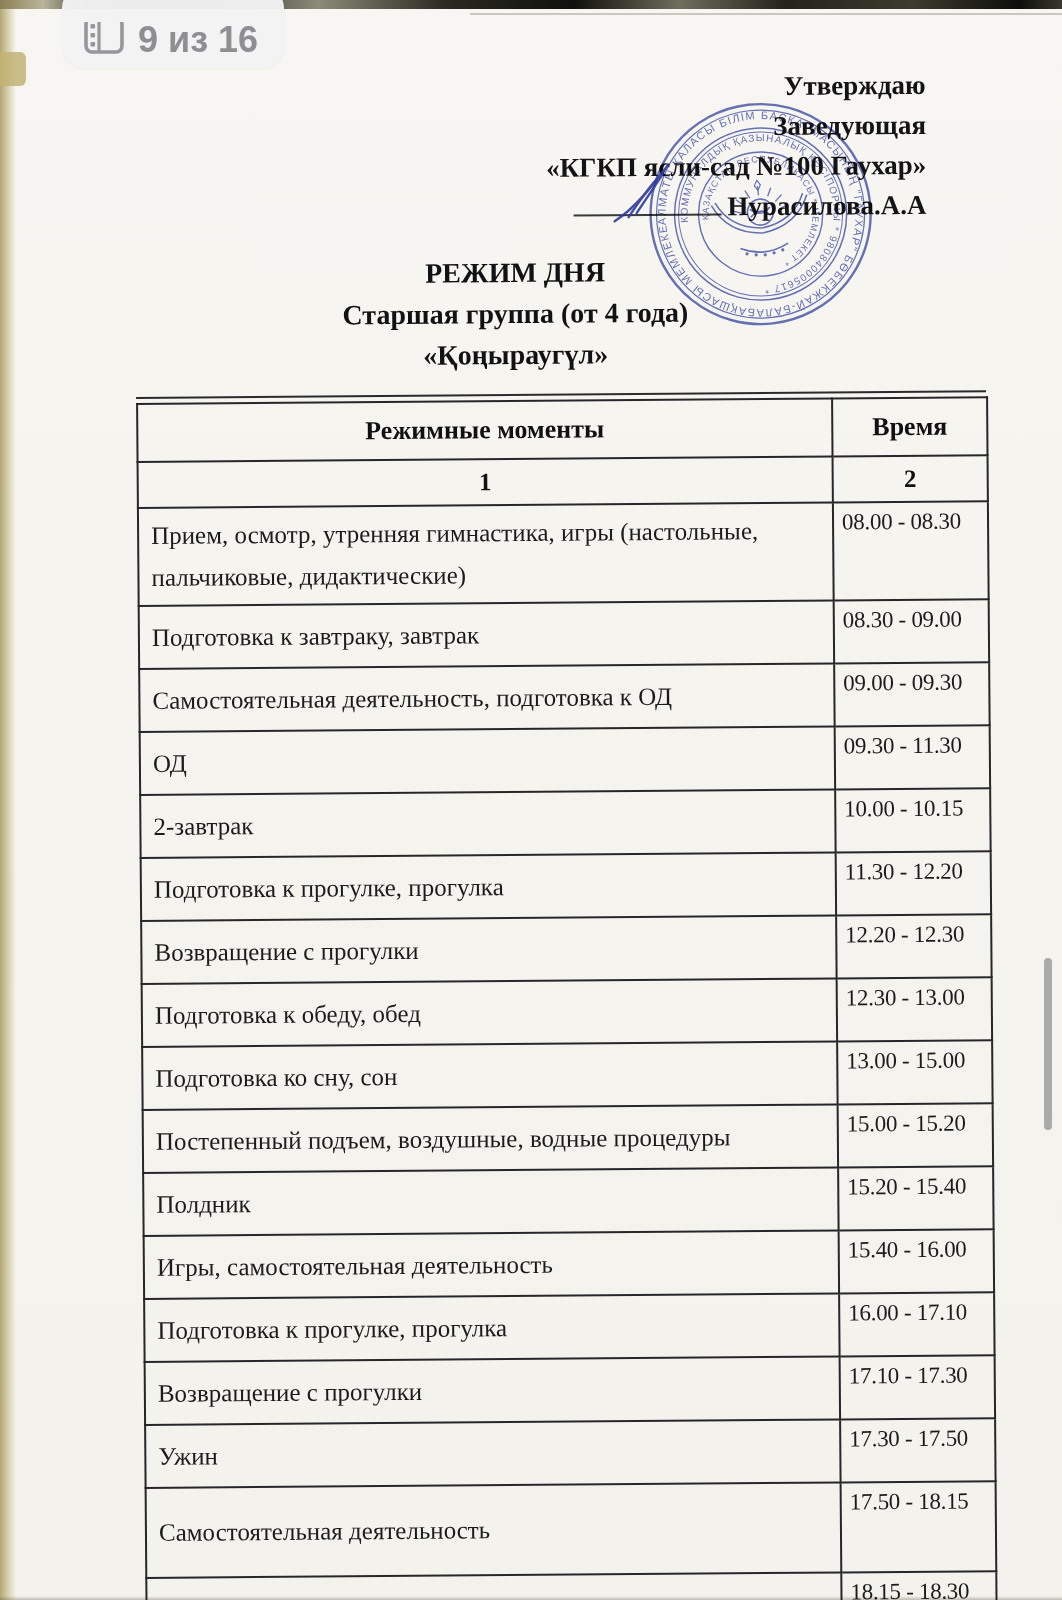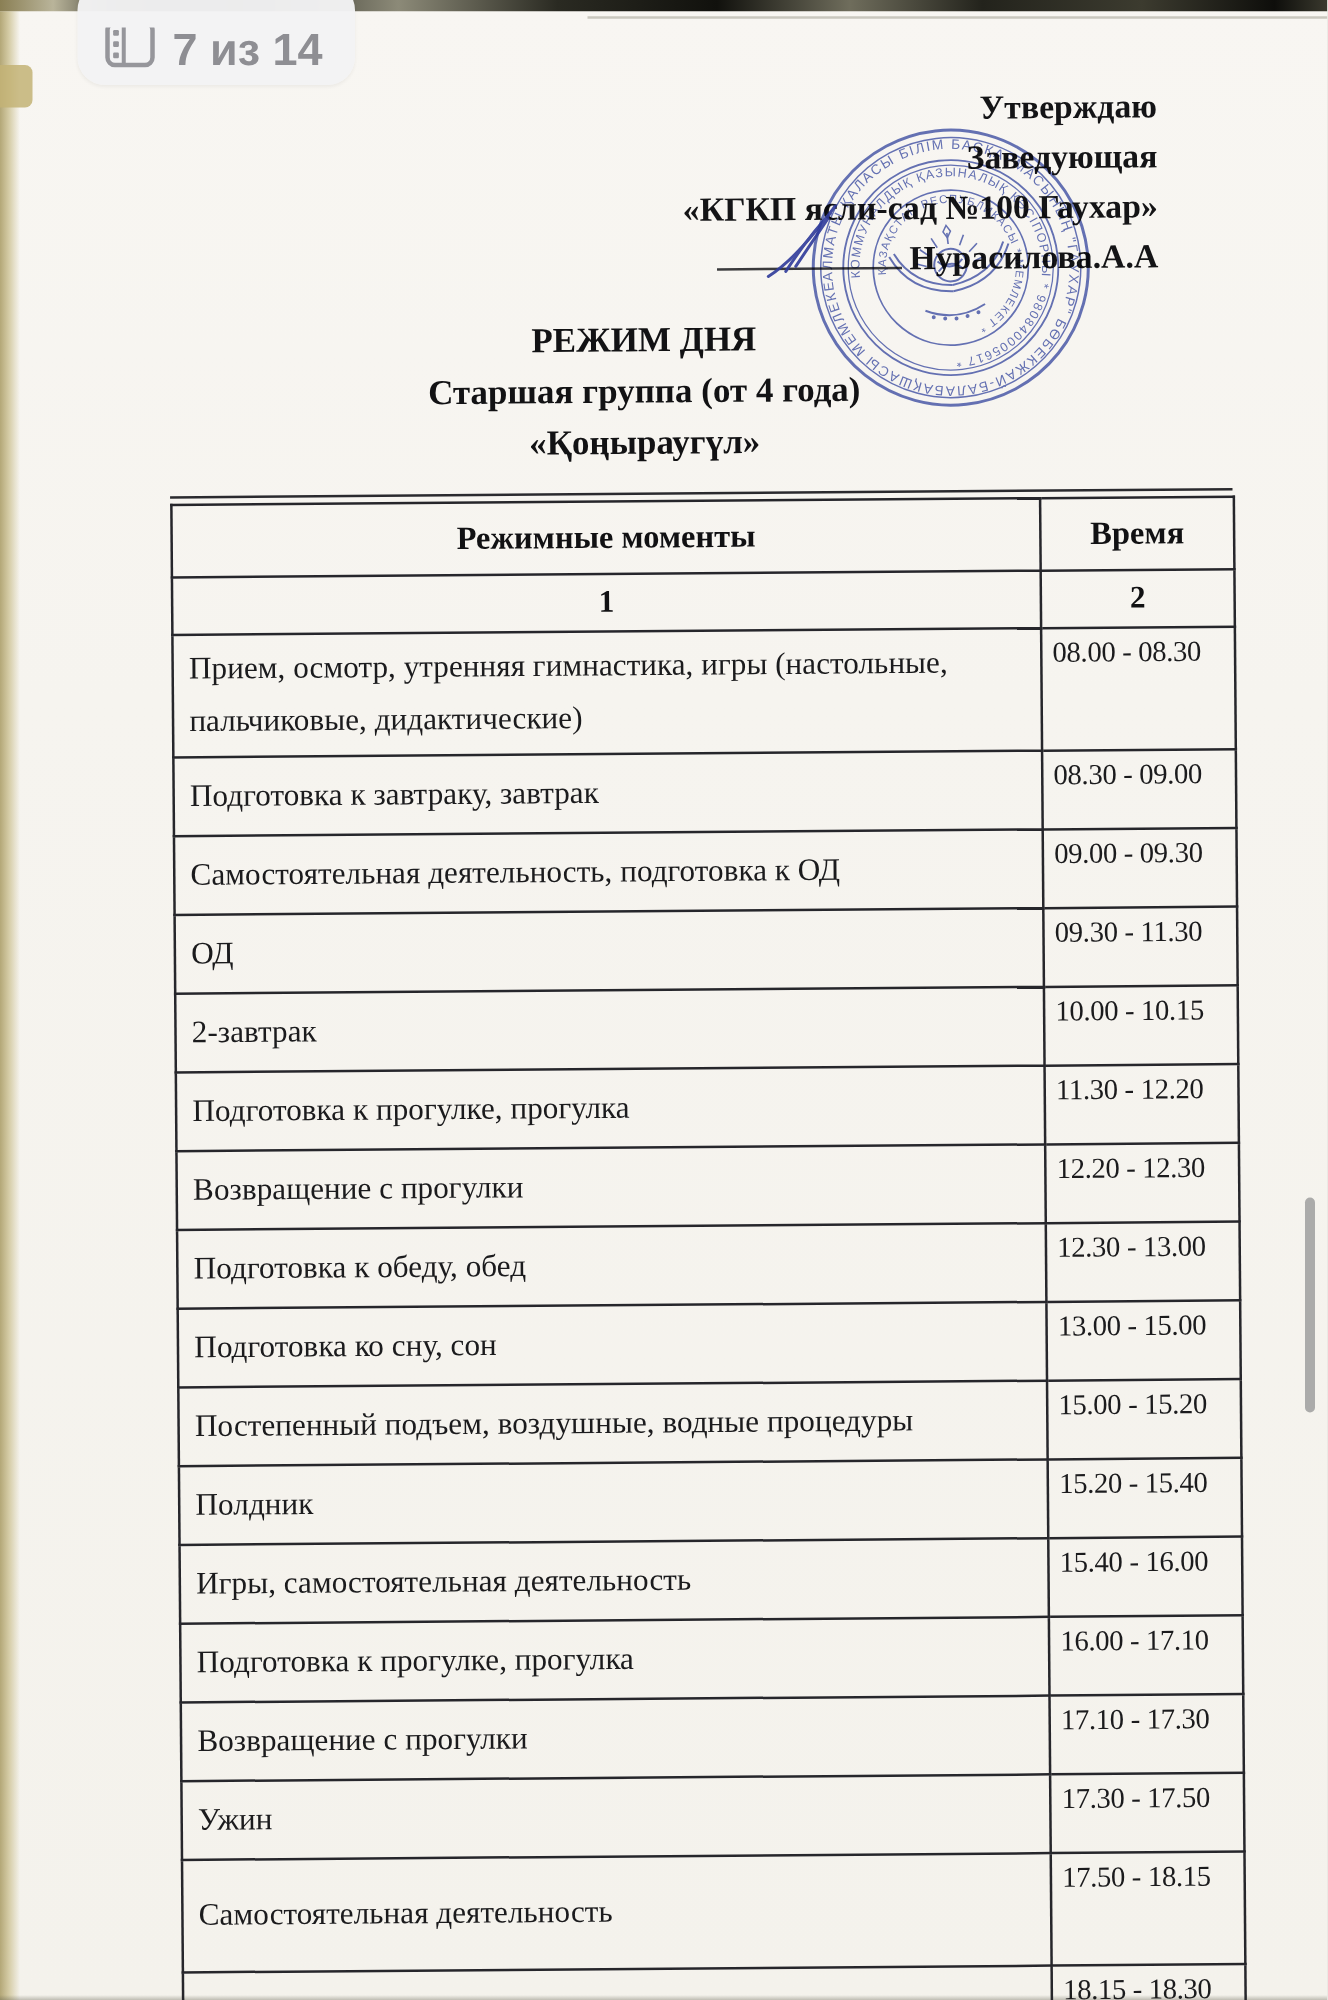--- a/index.html
+++ b/index.html
@@ -74,21 +74,21 @@
   <div class="bottom-edge"></div>
 
   <div class="page-badge">
     <svg width="40" height="34" viewBox="0 0 40 34">
       <rect x="2" y="-4" width="36" height="34" rx="6" fill="none" stroke="#96969b" stroke-width="3.6"></rect>
       <line x1="15" y1="-4" x2="15" y2="30" stroke="#96969b" stroke-width="3.2"></line>
       <rect x="6.5" y="2" width="4.6" height="4.6" rx="1" fill="#96969b"></rect>
       <rect x="6.5" y="11" width="4.6" height="4.6" rx="1" fill="#96969b"></rect>
       <rect x="6.5" y="20" width="4.6" height="4.6" rx="1" fill="#96969b"></rect>
     </svg>
-    <span class="count">7 из 14</span>
+    <span class="count">9 из 16</span>
   </div>
   <div class="scrollbar-thumb"></div>
 
   <div class="doc">
 
     <div class="approval">
       <div>Утверждаю</div>
       <div>Заведующая</div>
       <div>«КГКП ясли-сад №100 Гаухар»</div>
       <div><span class="sig-line"></span><span>Нурасилова.А.А</span></div>

